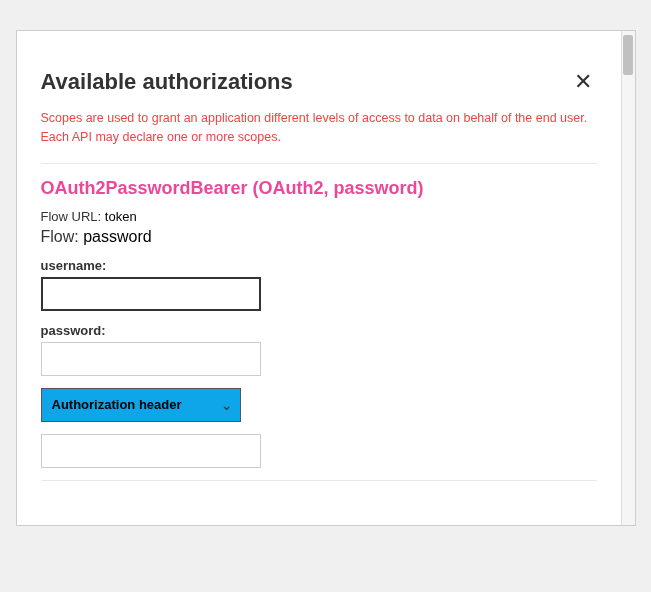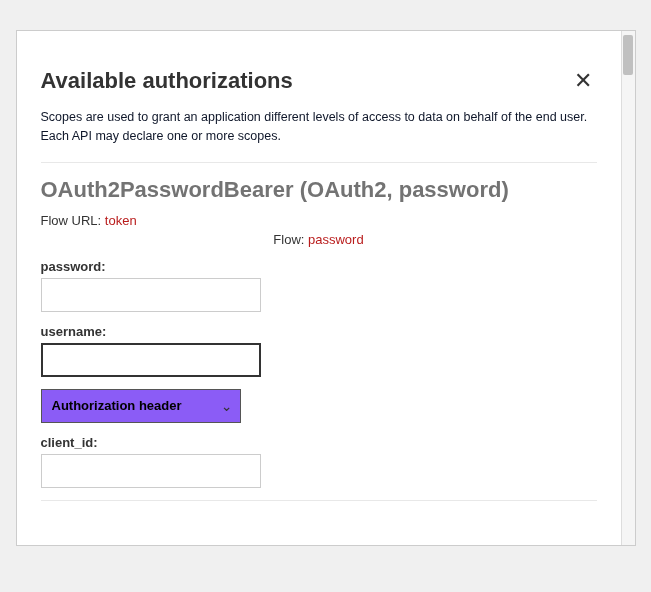--- a/index.html
+++ b/index.html
@@ -26,21 +26,22 @@
       max-height: 555px;
       border: 1px solid #ccc;
       position: relative;
       display: flex;
       flex-direction: row;
       overflow: hidden;
     }
     .modal-content {
       flex: 1;
       overflow-y: auto;
-      padding: 37px 24px 20px 24px;
+      padding: 20px 24px 20px 24px;
+      margin-top: 18px;
     }
     .modal-scrollbar {
       width: 14px;
       background: #f5f5f5;
       border-left: 1px solid #ddd;
       display: flex;
       flex-direction: column;
       align-items: center;
     }
     .scrollbar-thumb {
@@ -65,54 +66,53 @@
       background: none;
       border: none;
       font-size: 22px;
       cursor: pointer;
       color: #333;
       line-height: 1;
       padding: 0 4px;
     }
     .info-text {
       font-size: 12.5px;
-      color: #0f172a;
+      color: #ef4444;
       line-height: 1.5;
       margin-bottom: 16px;
     }
     .section-title {
-      font-size: 22px;
+      font-size: 18px;
       font-weight: 700;
-      color: #737373;
+      color: #ec4899;
       margin-bottom: 10px;
     }
     .field-row {
       margin-bottom: 12px;
     }
     .field-label {
       font-size: 13px;
       font-weight: 600;
       color: #333;
       margin-bottom: 4px;
       display: block;
     }
     .token-url-row {
       font-size: 13px;
       color: #333;
       margin-bottom: 4px;
     }
     .token-url-row a, .flow-row a {
-      color: #b91c1c;
+      color: #000000;
       text-decoration: none;
     }
     .flow-row {
-      font-size: 13px;
+      font-size: 16px;
       color: #333;
       margin-bottom: 12px;
-      text-align: center;
     }
     .text-input {
       width: 220px;
       height: 34px;
       border: 2px solid #333;
       padding: 4px 8px;
       font-size: 13px;
       outline: none;
       display: block;
     }
@@ -120,21 +120,21 @@
       border: 1px solid #ccc;
     }
     .select-wrapper {
       position: relative;
       display: inline-block;
     }
     .credentials-select {
       width: 200px;
       height: 34px;
       border: 1px solid #555;
-      background: #8b5cf6;
+      background: #0ea5e9;
       padding: 4px 30px 4px 10px;
       font-size: 13px;
       font-weight: 600;
       appearance: none;
       -webkit-appearance: none;
       cursor: pointer;
       outline: none;
     }
     .select-arrow {
       position: absolute;
@@ -183,42 +183,41 @@
         <span>Flow URL:</span>
         <a href="#">token</a>
       </div>
 
       <div class="flow-row">
         <span>Flow:</span>
         <a href="#">password</a>
       </div>
 
       <div class="field-row">
+        <label class="field-label">username:</label>
+        <input class="text-input" type="text" placeholder="" style="">
+      </div>
+
+      <div class="field-row">
         <label class="field-label">password:</label>
         <input class="text-input normal-border" type="password" placeholder="" style="">
-      </div>
-
-      <div class="field-row">
-        <label class="field-label">username:</label>
-        <input class="text-input" type="text" placeholder="" style="">
       </div>
 
       <div class="field-row">
         <div class="select-wrapper">
           <select class="credentials-select">
             <option value="Authorization header" selected="">Authorization header</option>
             <option value="Basic auth header">Basic auth header</option>
             <option value="Request body">Request body</option>
           </select>
           <span class="select-arrow">⌄</span>
         </div>
       </div>
 
       <div class="field-row">
-        <label class="field-label">client_id:</label>
         <input class="text-input normal-border" type="text" placeholder="" style="">
       </div>
 
 
       <div class="footer-buttons">
         
         
       </div>
 
     </div>

